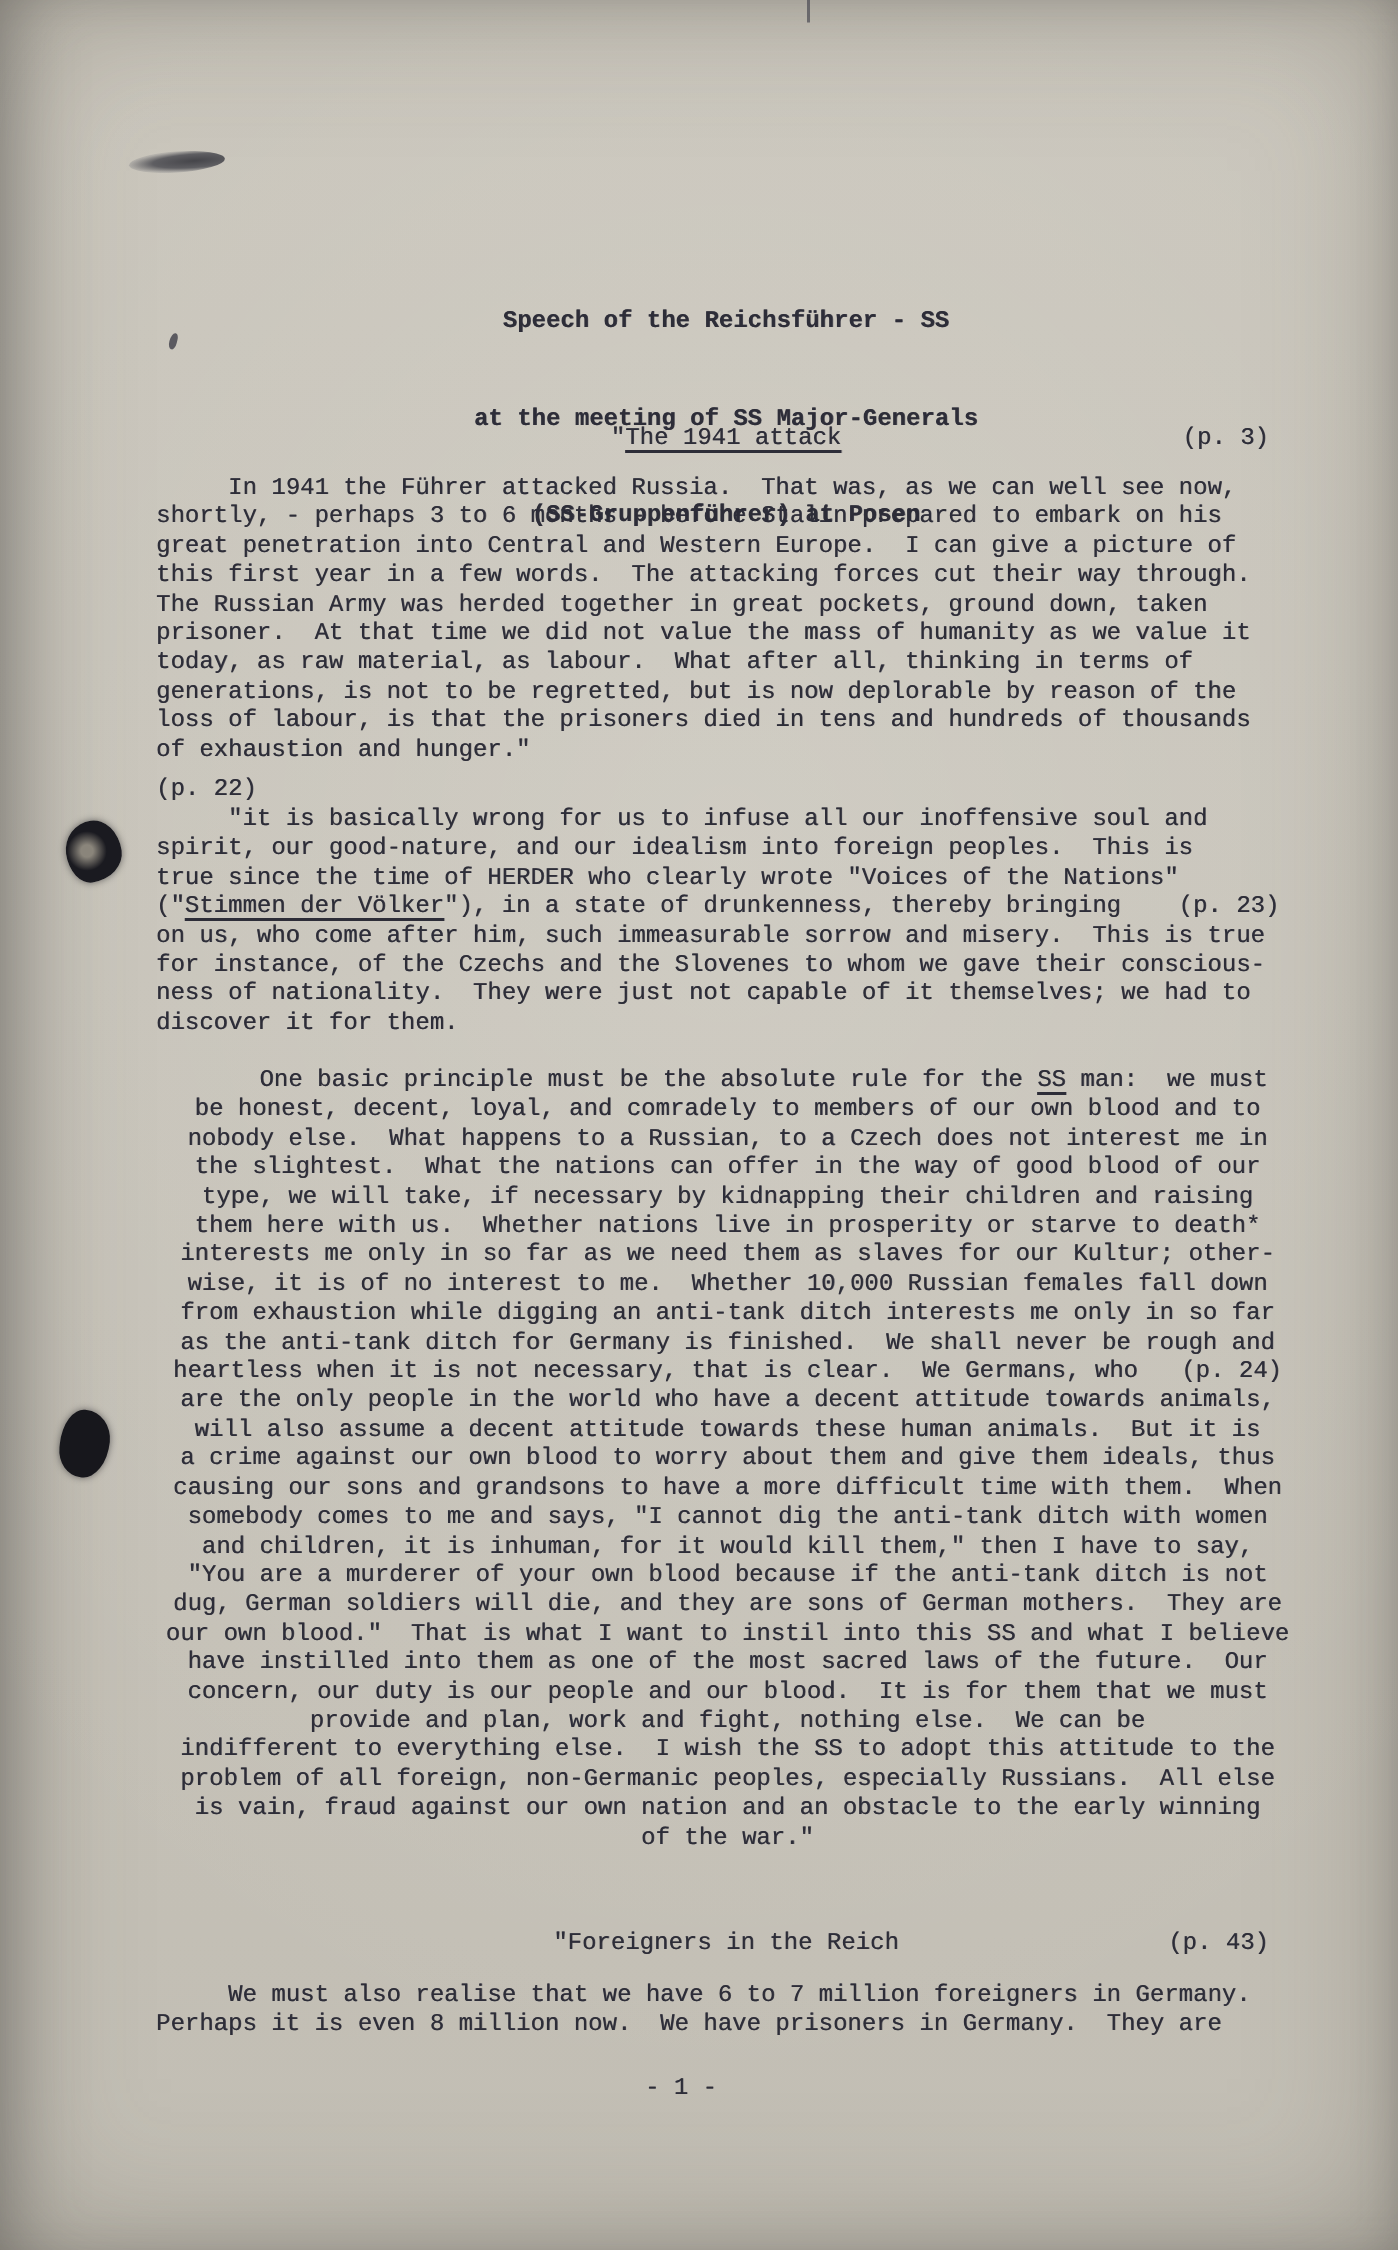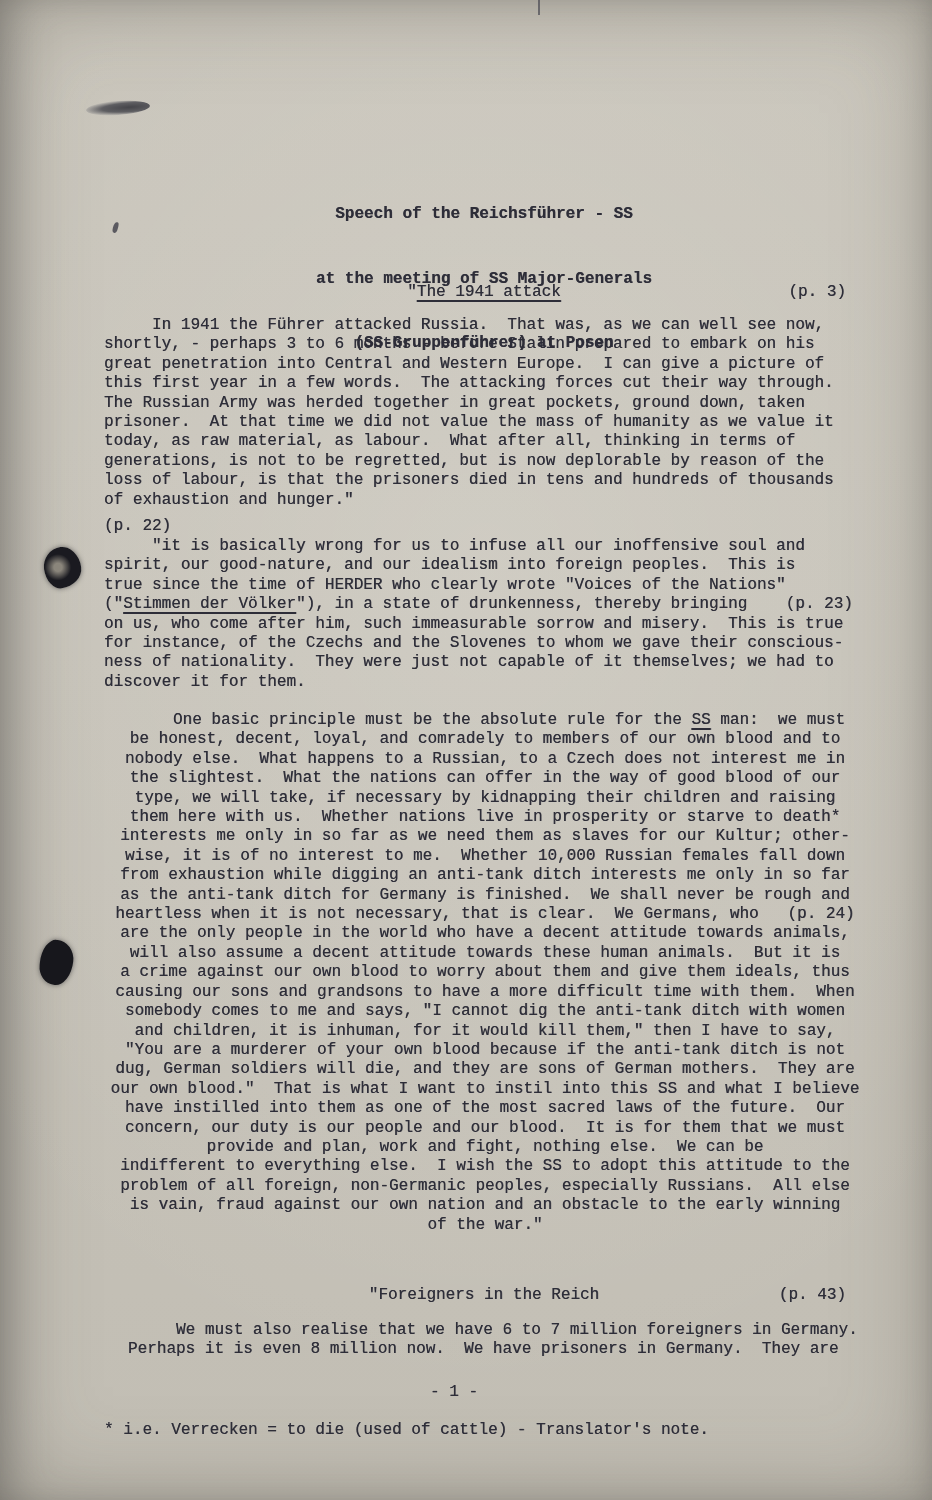--- a/index.html
+++ b/index.html
@@ -45,21 +45,21 @@
 
   .heading-row { position:absolute; left:104px; width:760px; text-align:center; }
   .heading-row.h1 { top:283px; }
   .heading-row.h2 { top:1286px; }
   .heading-row .page-ref { position:absolute; right:18px; top:0; }
 
   .para { position:absolute; left:104px; width:762px; }
   .para.p1 { top:316px; }
   .para.p2 { top:537px; }
   .para.p3 { top:711px;text-align:center; }
-  .para.p4 { top:1321px;margin-left:24px; }
+  .para.p4 { top:1321px; }
 
   .pref-line {
     position:absolute; top:517px; left:104px; width:760px;
     text-align:left; padding-right:18px;
   }
 
   .page-number { position:absolute; top:1383px; left:104px; width:700px; text-align:center; }
   .footnote    { position:absolute; top:1421px; left:104px; width:760px; }
 
   
@@ -158,15 +158,14 @@
 is vain, fraud against our own nation and an obstacle to the early winning
 of the war."</span></div>
 
   <div class="heading-row h2"><span>"</span><span>Foreigners in the Reich</span><span class="page-ref">(p. 43)</span></div>
 
   <div class="para p4">     We must also realise that we have 6 to 7 million foreigners in Germany.
 Perhaps it is even 8 million now.  We have prisoners in Germany.  They are</div>
 
   <div class="page-number">- 1 -</div>
 
-  <div class="footnote">* i.e. Verrecken = to die (used of cattle) - Translator's note.</div>
 
 </div>
 
 </body></html>

